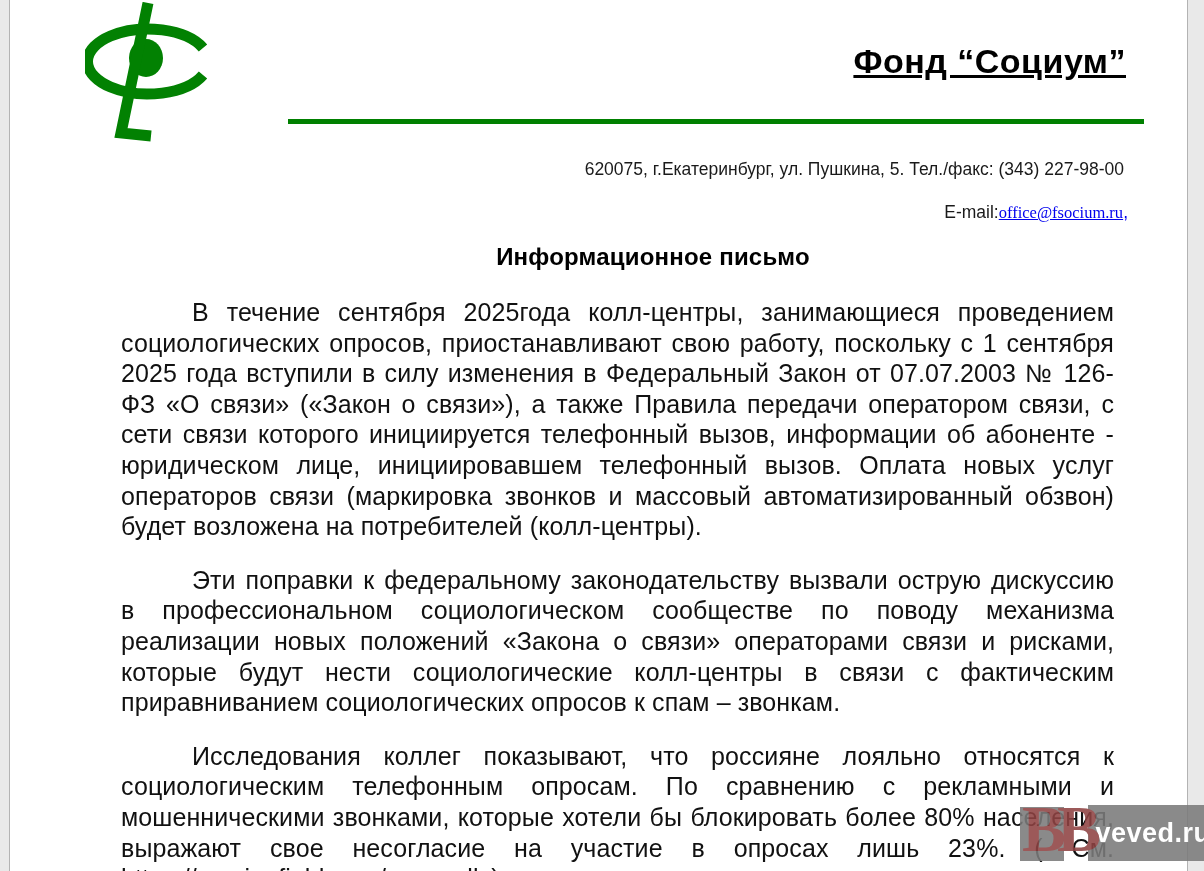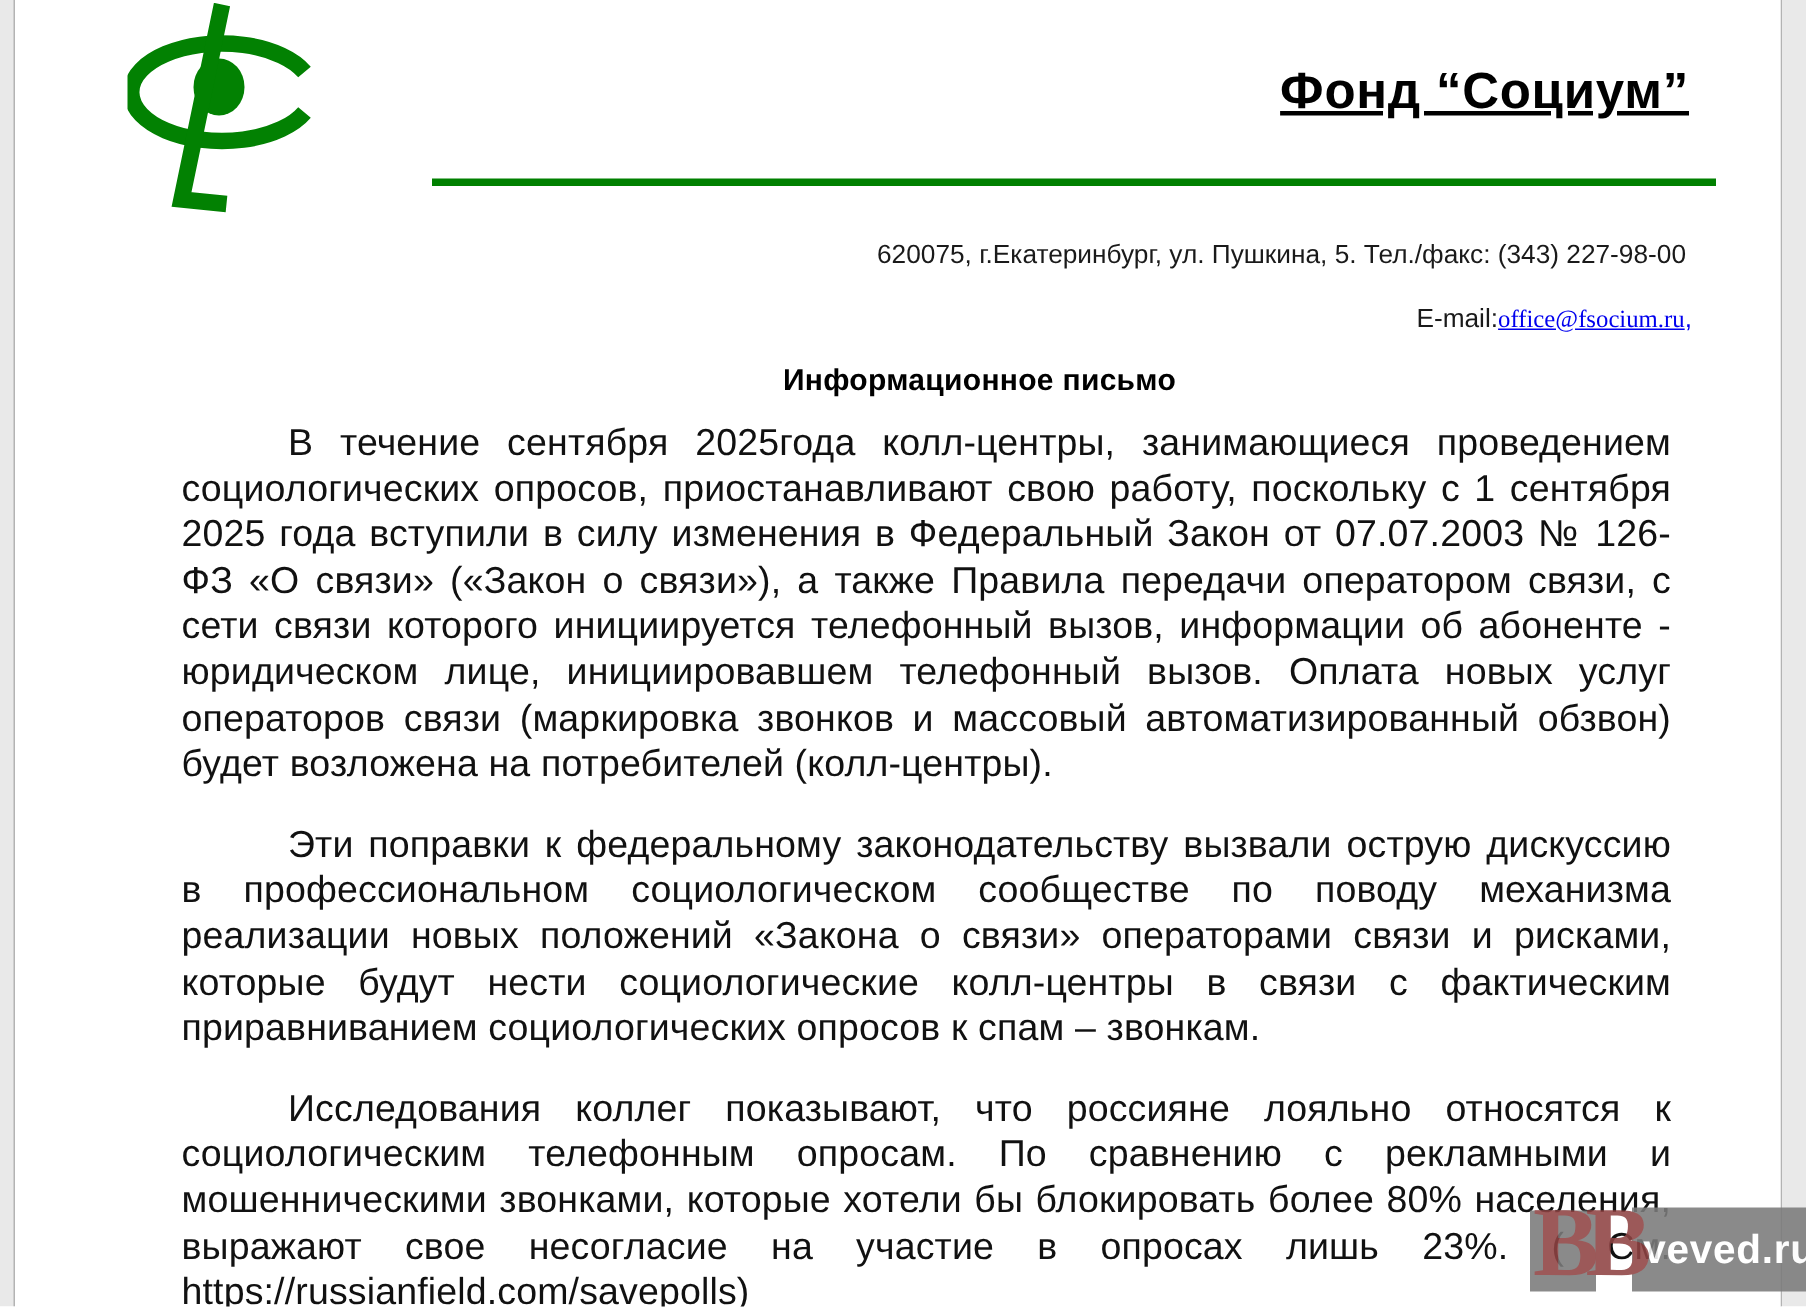--- a/index.html
+++ b/index.html
@@ -51,22 +51,22 @@
     cursor: pointer;
     font-family: Liberation Serif, serif;
   }
   .email-suffix { color: var(--link-blue, #0000ee); }
 
   .body-text {
     position: absolute; left: 111px; width: 993px; top: 243px;
   }
   .doc-heading {
     text-align: center; text-indent: 71px;
-    font-size: 20px; font-weight: bold;
-    margin: 0 0 14px 0;
+    font-size: 24px; font-weight: bold;
+    margin: 0 0 26px 0;
     letter-spacing: 0.2px;
   }
   .body-text p {
     margin: 0 0 23px 0;
     font-size: 25px; line-height: 30.6px;
     text-align: justify; text-indent: 71px;
     letter-spacing: 0.1px;
     color: #111;
   }
 

